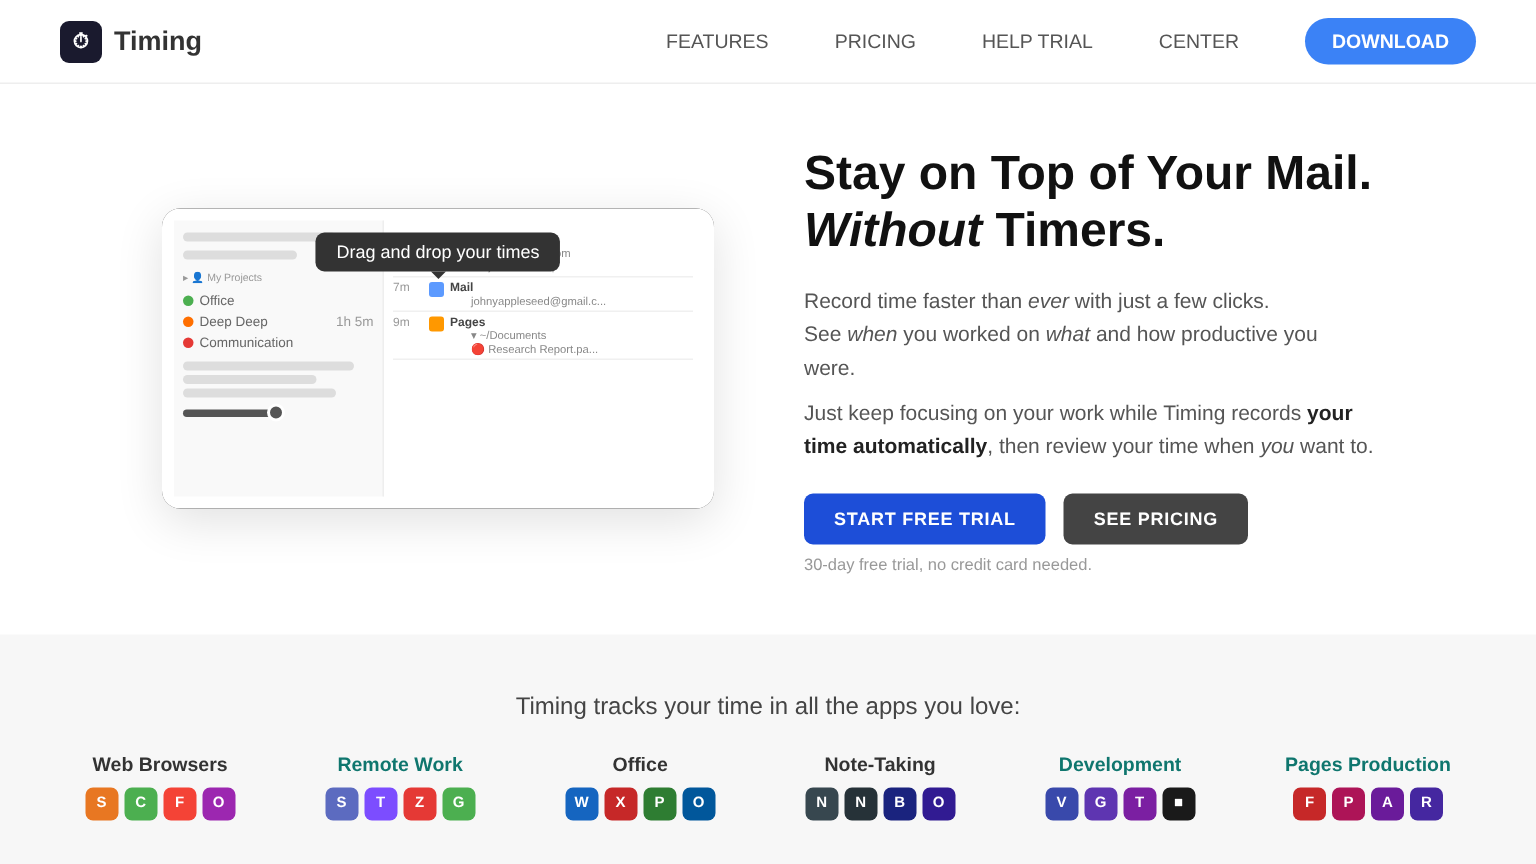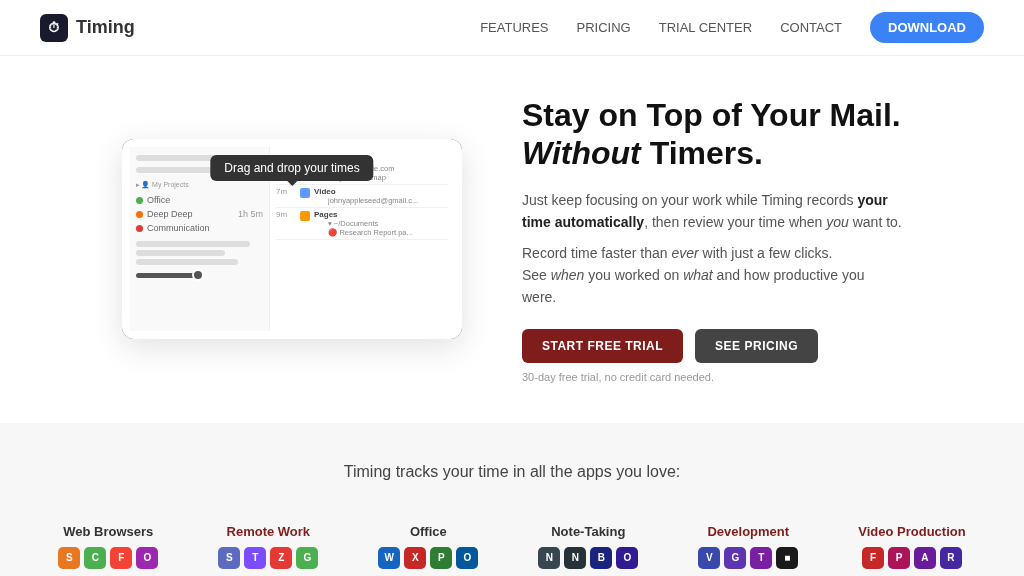--- a/index.html
+++ b/index.html
@@ -9,35 +9,35 @@
     nav {
       display: flex; align-items: center; justify-content: space-between;
       padding: 0 40px; height: 56px; background: #fff;
       border-bottom: 1px solid #eee; position: sticky; top: 0; z-index: 100;
     }
     .nav-logo { display: flex; align-items: center; gap: 8px; font-weight: 700; font-size: 18px; }
     .logo-icon {
       width: 28px; height: 28px; background: #1a1a2e; border-radius: 6px;
       display: flex; align-items: center; justify-content: center; color: #fff; font-size: 14px;
     }
-    .nav-links { display: flex; align-items: center; gap: 28px; }
+    .nav-links { display: flex; align-items: center; gap: 44px; }
     .nav-links a { text-decoration: none; color: #555; font-size: 13px; font-weight: 500; }
     .btn-download {
       background: #3b82f6; color: #fff; border: none; padding: 8px 18px;
       border-radius: 20px; font-size: 13px; font-weight: 600; cursor: pointer; text-align: right;
     }
 
     
     .hero {
       display: flex; align-items: center; justify-content: center;
       padding: 40px 80px; gap: 60px; background: #fff; min-height: 300px;
     }
     .hero-screenshot {
       position: relative; flex-shrink: 0;
-      width: 340px; height: 200px;
+      width: 368px; height: 200px;
       background: #404040; border-radius: 12px;
       box-shadow: 0 8px 32px rgba(0,0,0,0.12);
       overflow: hidden;
     }
     .drag-tooltip {
       position: absolute; top: 16px; left: 50%; transform: translateX(-50%);
       background: #333; color: #fff; padding: 6px 14px; border-radius: 6px;
       font-size: 12px; font-weight: 500; white-space: nowrap; z-index: 10;
     }
     .drag-tooltip::after {
@@ -64,63 +64,63 @@
 
     
     .hero-text { max-width: 380px; }
     .hero-text h1 { font-size: 32px; font-weight: 700; line-height: 1.2; color: #111; margin-bottom: 16px; }
     .hero-text h1 em { font-style: italic; }
     .hero-text p { font-size: 14px; color: #555; line-height: 1.6; margin-bottom: 8px; }
     .hero-text p strong { color: #222; }
     .hero-text p em { font-style: italic; }
     .hero-cta { display: flex; align-items: center; gap: 12px; margin-top: 20px; margin-bottom: 8px; }
     .btn-trial {
-      background: #7f1d1d; color: #fff; border: none; padding: 10px 20px;
+      background: #1d4ed8; color: #fff; border: none; padding: 10px 20px;
       border-radius: 6px; font-size: 12px; font-weight: 700; cursor: pointer;
       text-transform: uppercase; letter-spacing: 0.5px;
     }
     .btn-pricing {
       background: #444; color: #fff; border: none; padding: 10px 20px;
       border-radius: 6px; font-size: 12px; font-weight: 700; cursor: pointer;
       text-transform: uppercase; letter-spacing: 0.5px;
     }
     .hero-note { font-size: 11px; color: #999; }
 
     
     .apps-section {
       background: #f7f7f7; padding: 40px 40px 50px;
       text-align: center;
     }
-    .apps-section h2 { font-size: 16px; color: #444; margin-bottom: 43px; font-weight: 400; }
+    .apps-section h2 { font-size: 16px; color: #444; margin-bottom: 21px; font-weight: 400; }
     .apps-categories {
       display: flex; justify-content: center; gap: 60px; flex-wrap: wrap;
     }
     .app-cat { display: flex; flex-direction: column; align-items: center; gap: 8px; }
     .app-cat-title { font-size: 13px; font-weight: 600; color: #333; }
-    .app-cat-title.blue { color: #7f1d1d; }
+    .app-cat-title.blue { color: #0f766e; }
     .app-icons-grid { display: grid; grid-template-columns: repeat(4, 22px); gap: 4px; }
     .app-icon-circle {
       width: 22px; height: 22px; border-radius: 5px;
       display: flex; align-items: center; justify-content: center;
       font-size: 10px; color: #fff; font-weight: bold;
     }
   </style>
 </head>
 <body>
 
 <nav>
   <div class="nav-logo">
     <div class="logo-icon">⏱</div>
     <span>Timing</span>
   </div>
   <div class="nav-links">
     <a href="#">FEATURES</a>
     <a href="#">PRICING</a>
-    <a href="#">TRIAL CENTER</a>
-    <a href="#">CONTACT</a>
+    <a href="#">HELP TRIAL</a>
+    <a href="#">CENTER</a>
     <button class="btn-download">DOWNLOAD</button>
   </div>
 </nav>
 
 <section class="hero">
 
   <div class="hero-screenshot">
     <div class="drag-tooltip">Drag and drop your times</div>
     <div class="screenshot-inner">
 
@@ -158,21 +158,21 @@
           <div>
             <div style="font-weight:600;">Safari</div>
             <div class="ss-sub">@ docs.google.com</div>
             <div class="ss-sub">Project Roadmap</div>
           </div>
         </div>
         <div class="ss-entry">
           <span class="ss-time">7m</span>
           <div class="ss-app-icon" style="background:#5c9aff;"></div>
           <div>
-            <div style="font-weight:600;">Video</div>
+            <div style="font-weight:600;">Mail</div>
             <div class="ss-sub">johnyappleseed@gmail.c...</div>
           </div>
         </div>
         <div class="ss-entry">
           <span class="ss-time">9m</span>
           <div class="ss-app-icon" style="background:#ff9800;"></div>
           <div>
             <div style="font-weight:600;">Pages</div>
             <div class="ss-sub">▾ ~/Documents</div>
             <div class="ss-sub">🔴 Research Report.pa...</div>
@@ -181,25 +181,25 @@
       </div>
     </div>
   </div>
 
   <div class="hero-text">
     <h1>
       <span>Stay on Top of Your Mail.</span><br>
       <em>Without</em><span> Timers.</span>
     </h1>
     <p>
-      Just keep focusing on your work while Timing records <strong>your time automatically</strong>, then review your time when <em>you</em> want to.
+      Record time faster than <em>ever</em> with just a few clicks.<br>
+      See <em>when</em> you worked on <em>what</em> and how productive you were.
     </p>
     <p>
-      Record time faster than <em>ever</em> with just a few clicks.<br>
-      See <em>when</em> you worked on <em>what</em> and how productive you were.
+      Just keep focusing on your work while Timing records <strong>your time automatically</strong>, then review your time when <em>you</em> want to.
     </p>
     <div class="hero-cta">
       <button class="btn-trial">START FREE TRIAL</button>
       <button class="btn-pricing">SEE PRICING</button>
     </div>
     <div class="hero-note">30-day free trial, no credit card needed.</div>
   </div>
 </section>
 
 <section class="apps-section">
@@ -255,21 +255,21 @@
       <div class="app-icons-grid">
         <div class="app-icon-circle" style="background:#3949ab;">V</div>
         <div class="app-icon-circle" style="background:#5e35b1;">G</div>
         <div class="app-icon-circle" style="background:#7b1fa2;">T</div>
         <div class="app-icon-circle" style="background:#1a1a1a;">■</div>
 
       </div>
     </div>
 
     <div class="app-cat">
-      <div class="app-cat-title blue">Video Production</div>
+      <div class="app-cat-title blue">Pages Production</div>
       <div class="app-icons-grid">
         <div class="app-icon-circle" style="background:#c62828;">F</div>
         <div class="app-icon-circle" style="background:#ad1457;">P</div>
         <div class="app-icon-circle" style="background:#6a1b9a;">A</div>
         <div class="app-icon-circle" style="background:#4527a0;">R</div>
 
       </div>
     </div>
 
   </div>

